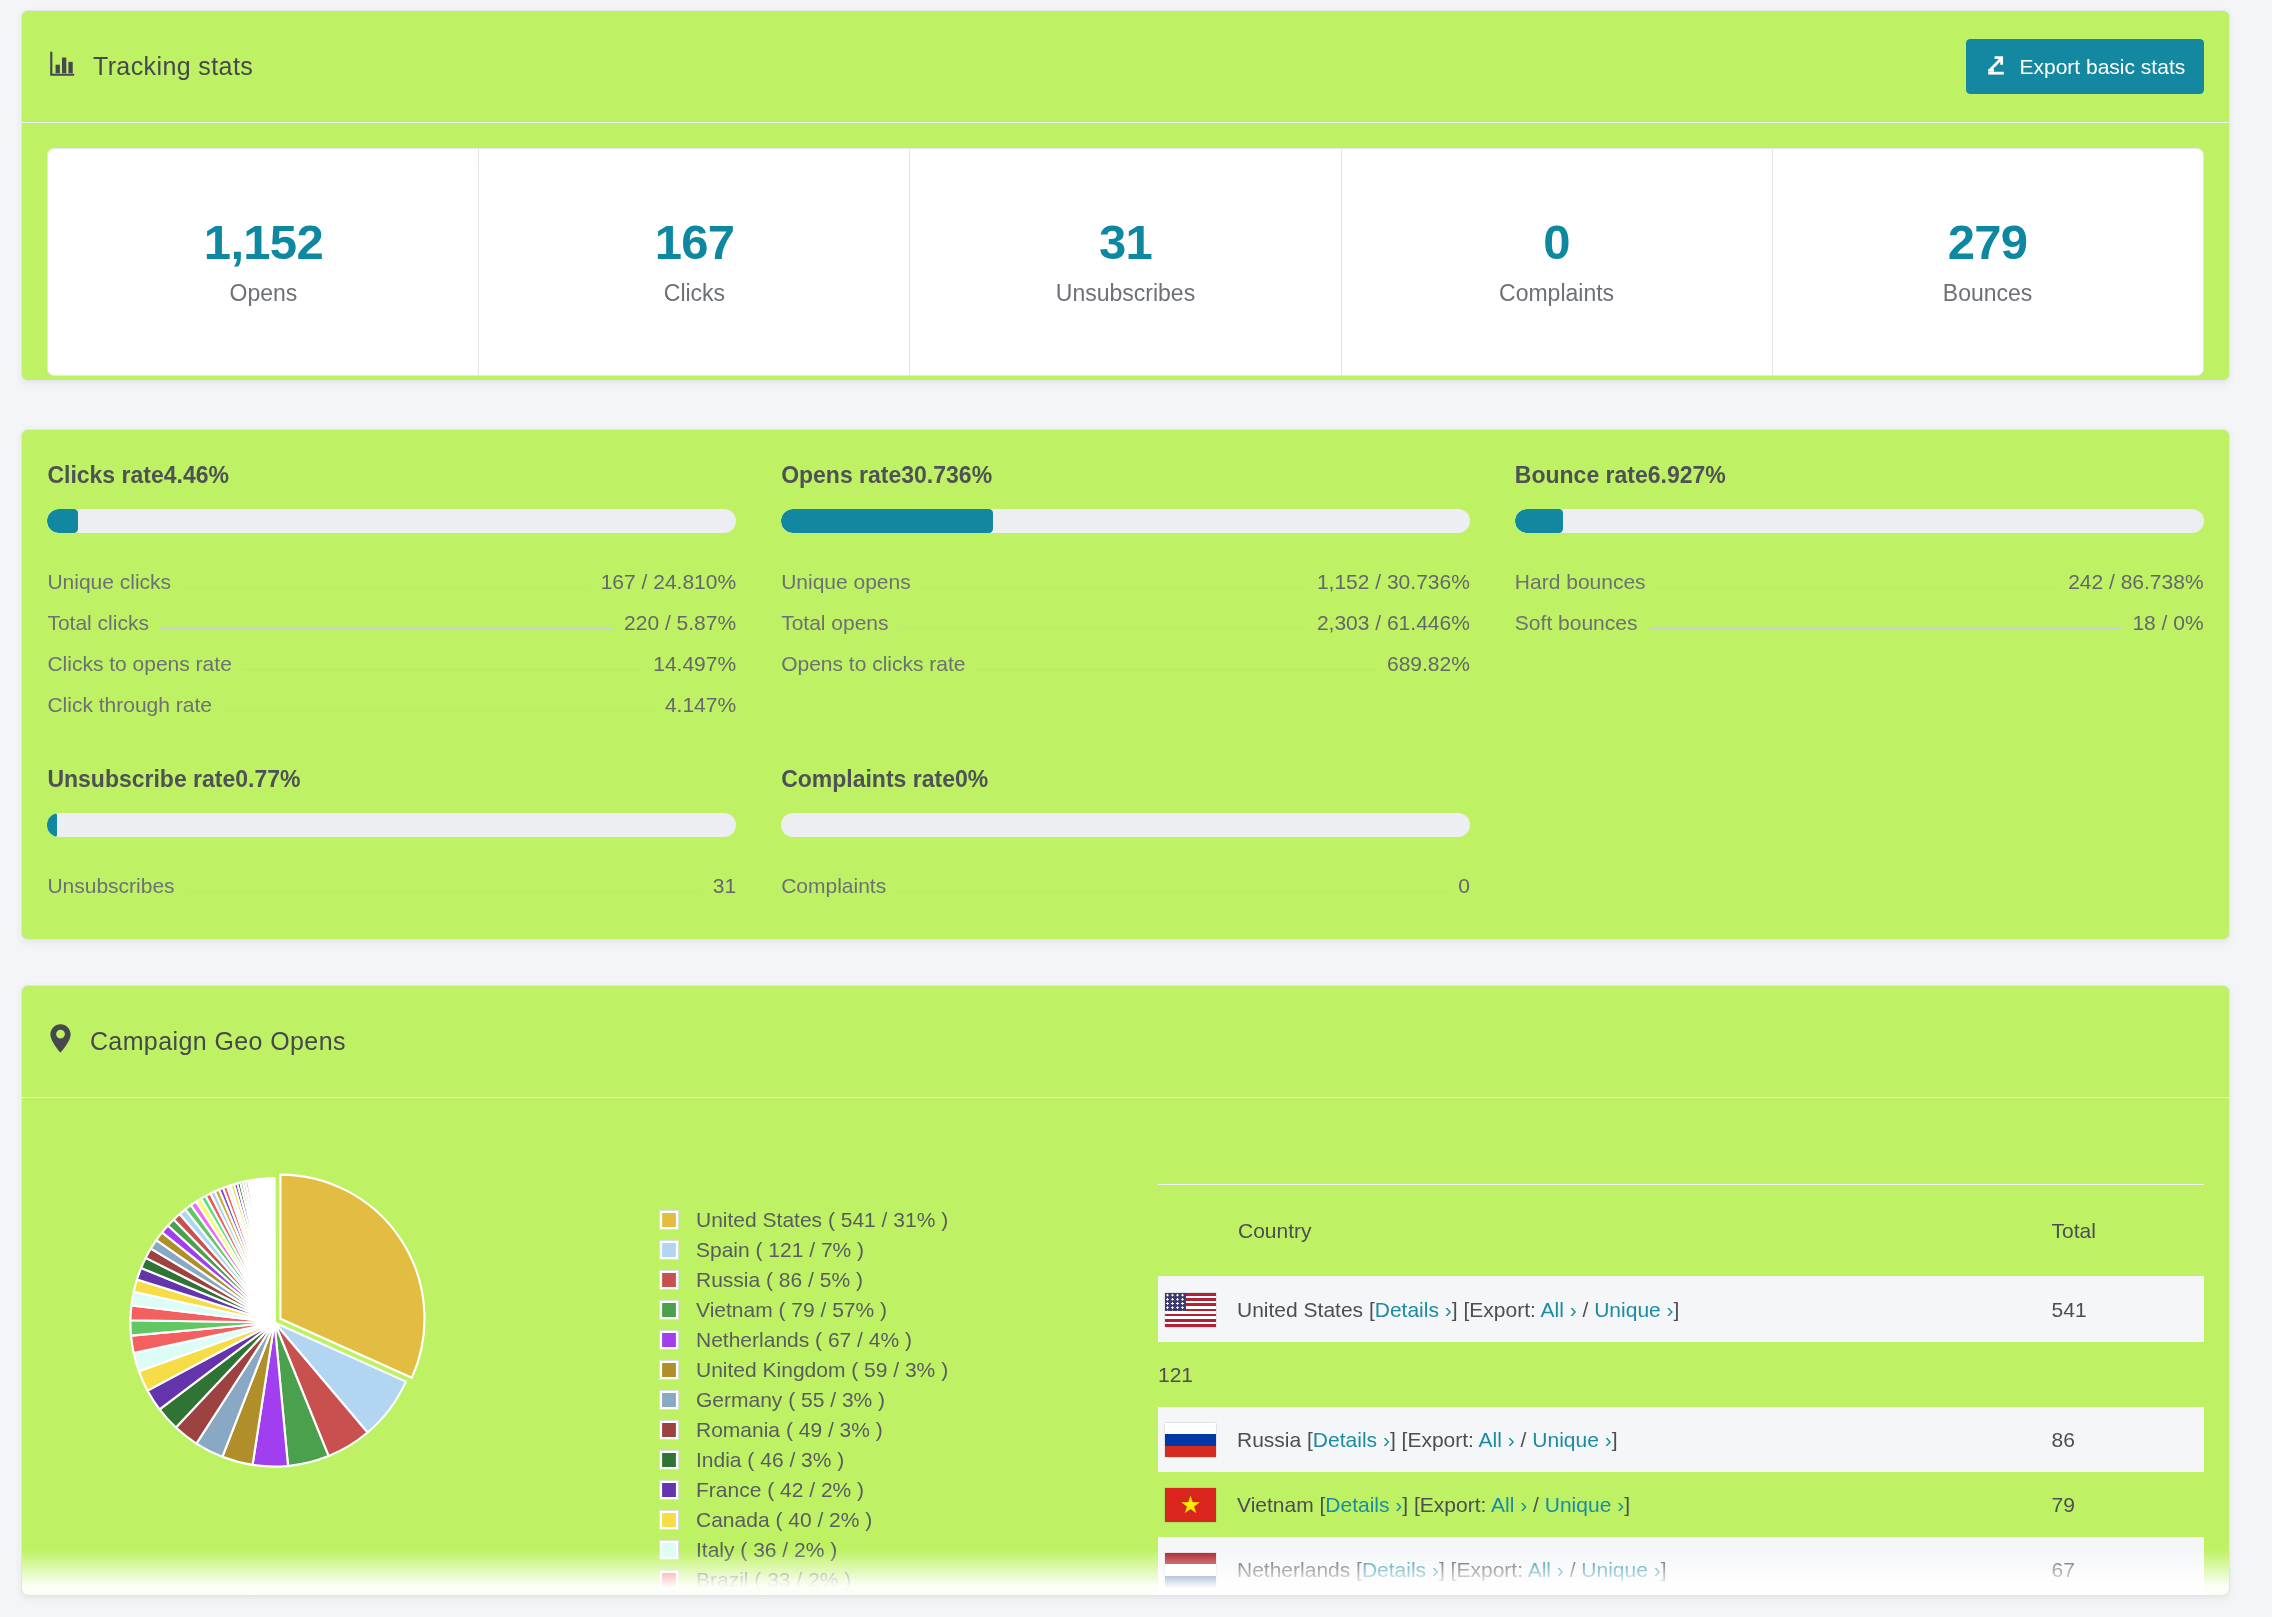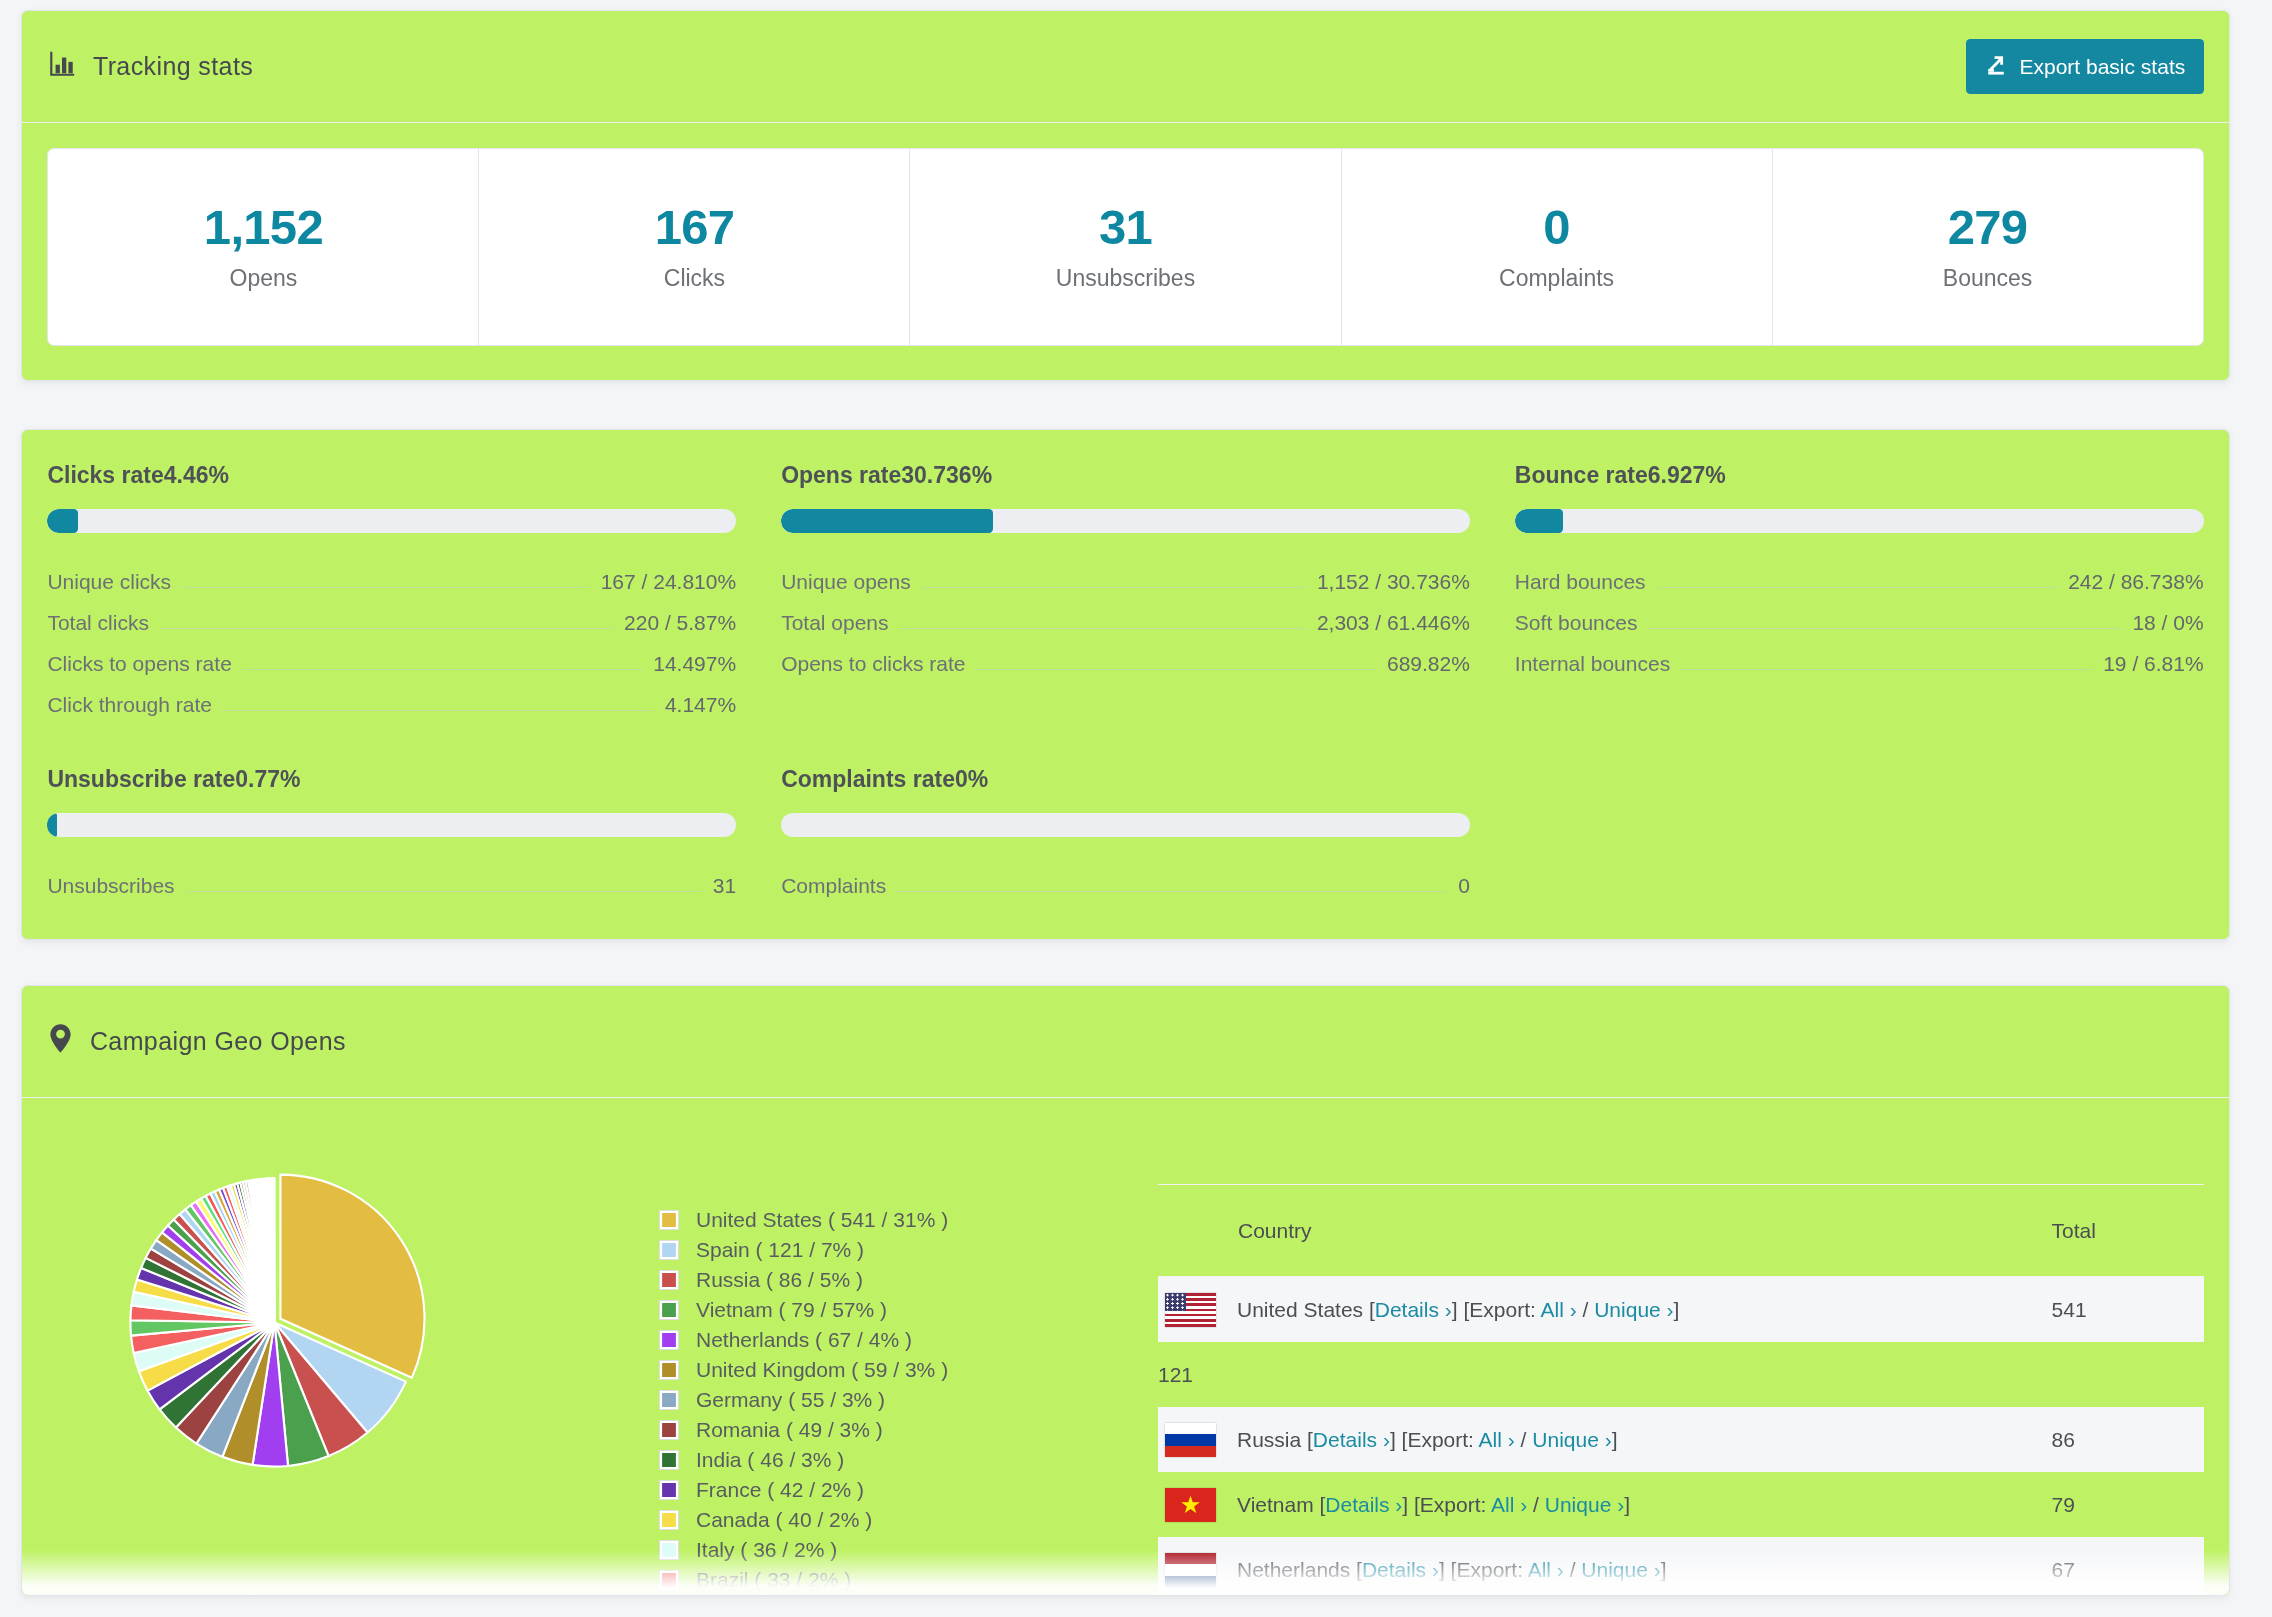--- a/index.html
+++ b/index.html
@@ -33,21 +33,21 @@
 
   .btn-primary {
     display:flex; align-items:center; gap:11.3px;
     background:#1488a1; color:#fff;
     font-size:21px; padding:12.7px 18.4px; border:none; border-radius:4.2px;
     cursor:pointer;
   }
 
   
   .stats-row {
-    margin:25.4px; height:198px;
+    margin:25.4px; height:228px;
     border:0.7px solid #e2e5e9; border-radius:7px;
     display:flex; overflow:hidden; background:#fff;
   }
   .stat-cell {
     flex:1; display:flex; flex-direction:column; align-items:center; justify-content:center;
     border-right:0.7px solid #e2e5e9; padding-bottom:4.2px;
   }
   .stat-cell:last-child { border-right:none; }
   .stat-value { font-size:49px; font-weight:bold; color:#0e87a1; letter-spacing:-0.7px; }
   .stat-label { font-size:23px; color:#6d7075; margin-top:10px; }
@@ -224,25 +224,20 @@
         <div class="rate-rows">
           <div class="rate-row">
             <span>Hard bounces</span>
             <span class="leader"></span>
             <span class="rate-row-value">242 / 86.738%</span>
           </div>
           <div class="rate-row">
             <span>Soft bounces</span>
             <span class="leader"></span>
             <span class="rate-row-value">18 / 0%</span>
-          </div>
-          <div class="rate-row">
-            <span>Internal bounces</span>
-            <span class="leader"></span>
-            <span class="rate-row-value">19 / 6.81%</span>
           </div>
         </div>
       </div>
       <div>
         <div class="rate-head">
           <div class="rate-title">Unsubscribe rate</div>
           <div class="rate-value">0.77%</div>
         </div>
         <div class="bar-track">
           <div class="bar-fill" style="background: rgb(17, 135, 160); width: 0.77%; min-width: 10px;"></div>

